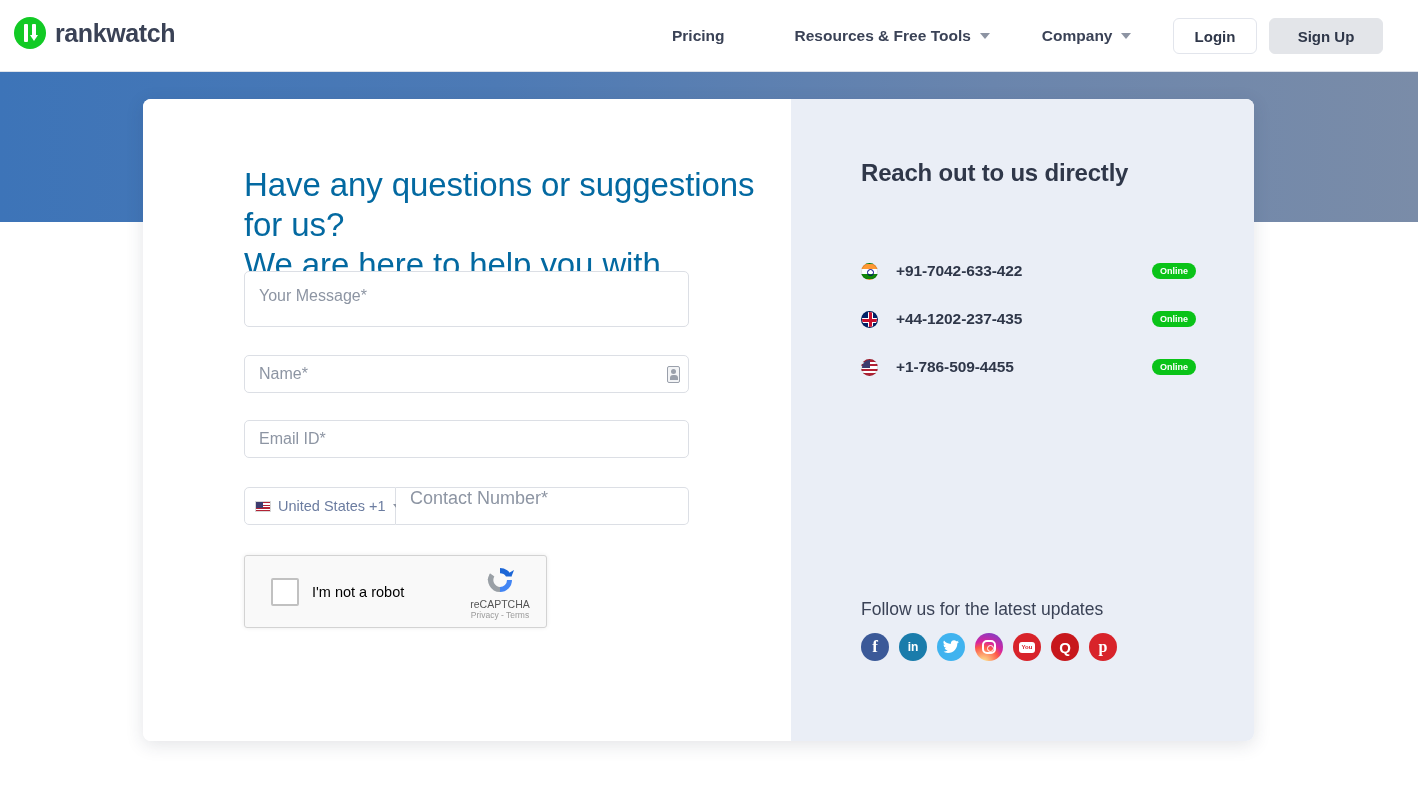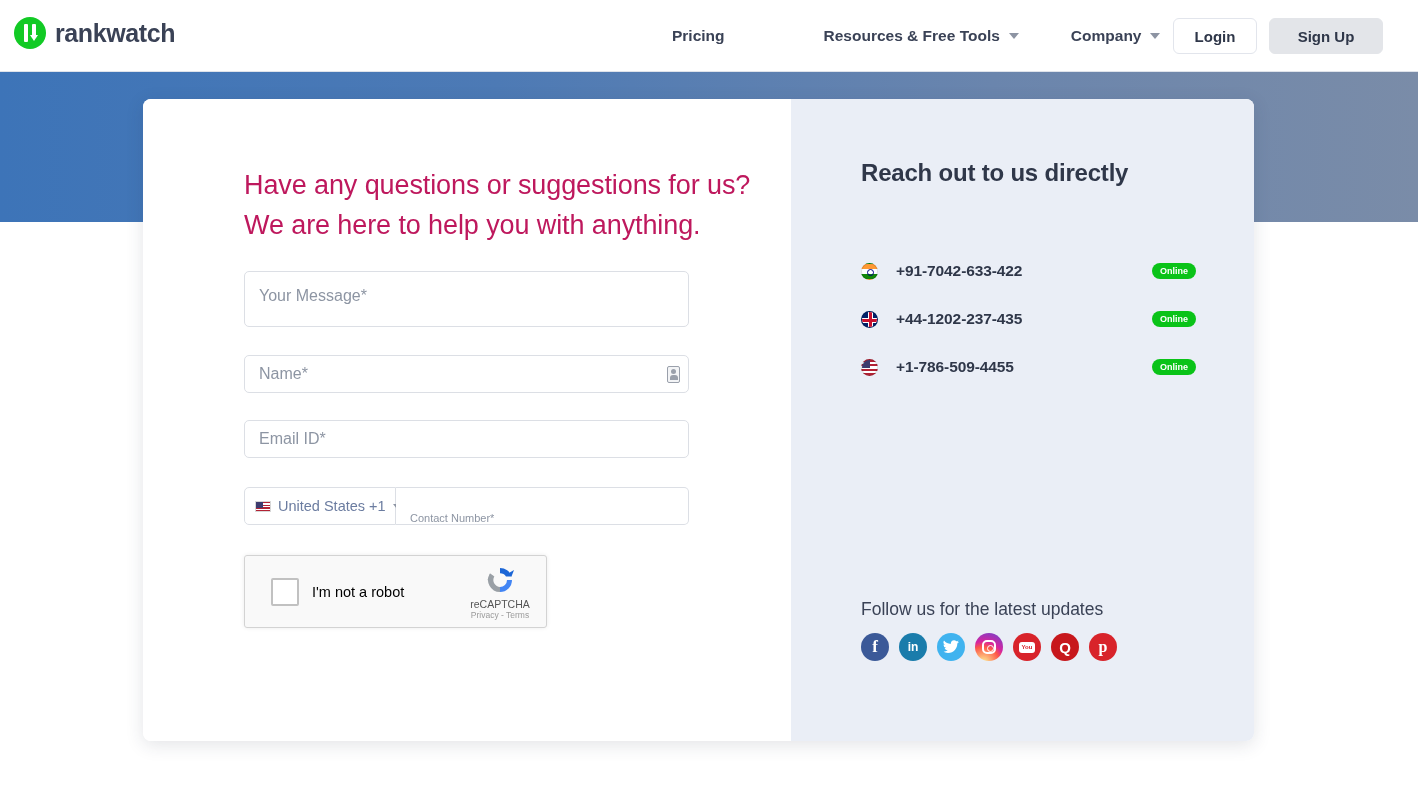--- a/index.html
+++ b/index.html
@@ -49,21 +49,21 @@
     letter-spacing: -0.4px;
   }
 
   #nav { position: absolute; left: 672px; top: 0; height: 72px;
          display: flex; align-items: center; }
   .nav-item {
     display: flex; align-items: center; gap: 9px;
     font-size: 15.5px; font-weight: bold; color: #3a4256;
     cursor: pointer; white-space: nowrap;
   }
-  #nav-pricing { margin-right: 99px; align-items: center; }
+  #nav-pricing { margin-right: 70px; align-items: center; }
   #nav-resources { margin-right: 52px; }
   .caret {
     width: 0; height: 0;
     border-left: 5.5px solid transparent;
     border-right: 5.5px solid transparent;
     border-top: 6px solid #8d94a3;
   }
 
   #auth { position: absolute; right: 35px; top: 18px; display: flex; gap: 12px; }
   .auth-btn {
@@ -89,21 +89,21 @@
     background: #ffffff;
     box-shadow: 0 4px 18px rgba(40,50,70,0.13);
     display: flex; overflow: hidden;
   }
   #form-panel { width: 648px; background: #ffffff; position: relative; }
   #info-panel { flex: 1; background: #eaeef6; position: relative; }
 
   
   #form-heading {
     position: absolute; left: 101px; top: 66px;
-    font-size: 27px; color: #be185d; line-height: 40px;
+    font-size: 33px; color: #0369a1; line-height: 40px;
     font-weight: normal; letter-spacing: -0.1px;
   }
   .field {
     position: absolute; left: 101px; width: 445px;
     border: 1px solid #dcdfe5; border-radius: 5px;
     background: #ffffff;
     font-size: 16px; color: #8d95a3;
     display: flex; align-items: center;
     padding: 0 14px;
   }
@@ -150,22 +150,22 @@
   #country-label { font-size: 14.5px; color: #6b7ca0; white-space: nowrap; }
   #country-caret {
     margin-left: auto; width: 0; height: 0;
     border-left: 4.5px solid transparent;
     border-right: 4.5px solid transparent;
     border-top: 5px solid #8d94a3;
   }
   #contact-field {
     flex: 1; height: 38px;
     border: 1px solid #dcdfe5; border-left: none; border-radius: 0 5px 5px 0;
-    background: #ffffff; display: flex; align-items: flex-end;
-    padding: 0 14px; font-size: 11px; color: #8d95a3;
+    background: #ffffff; display: flex; align-items: flex-start;
+    padding: 0 14px; font-size: 18px; color: #8d95a3;
   }
 
   
   #recaptcha {
     position: absolute; left: 101px; top: 456px;
     width: 303px; height: 73px;
     background: #f9f9f9; border: 1px solid #d3d3d3; border-radius: 3px;
     box-shadow: 0 0 4px rgba(0,0,0,0.08);
     display: flex; align-items: center;
   }

